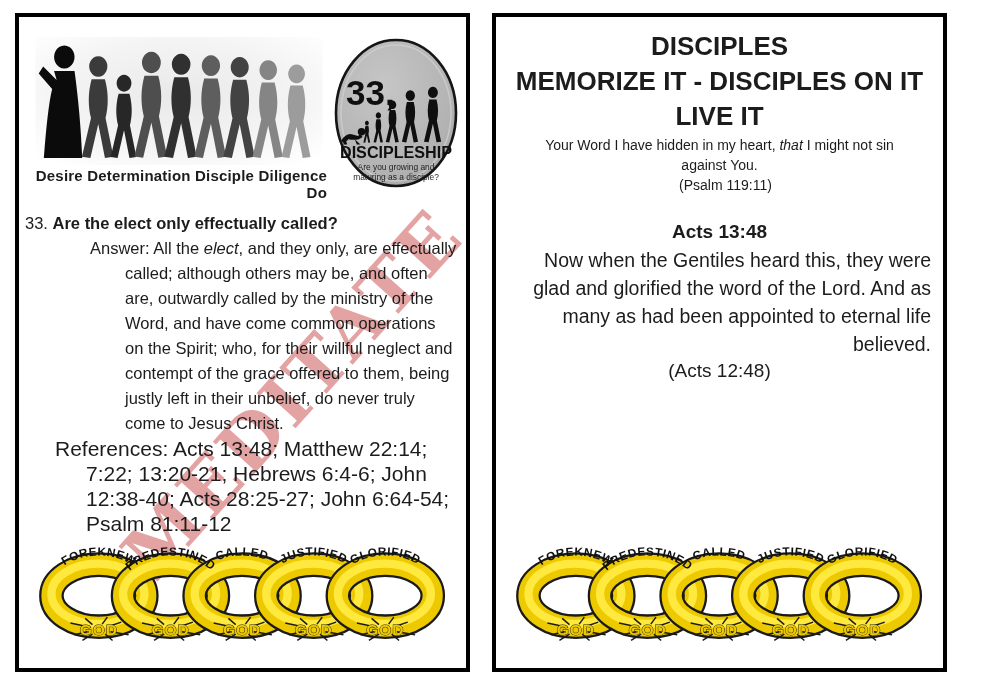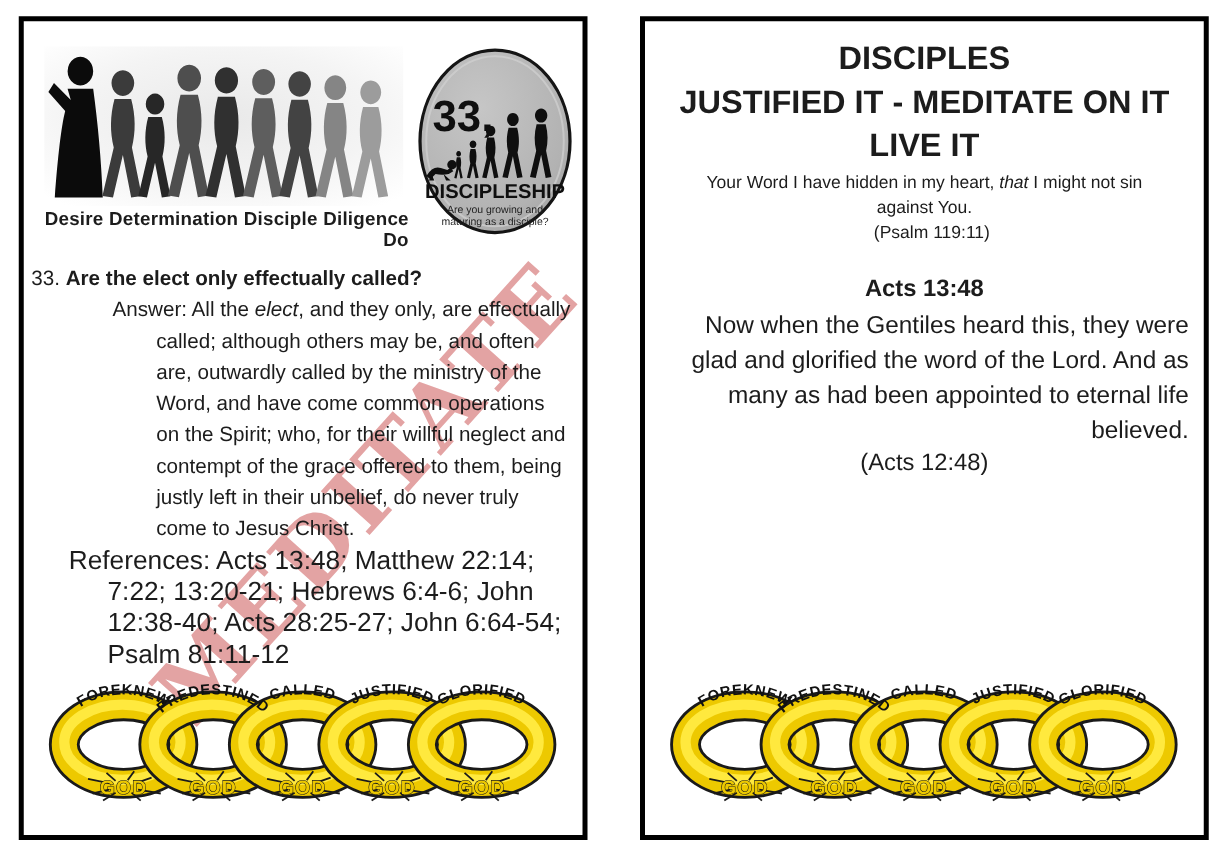--- a/index.html
+++ b/index.html
@@ -1,21 +1,21 @@
 <!DOCTYPE html>
 <html><head>
 <meta charset="utf-8">
 <style>
   html,body{margin:0;padding:0;background:#ffffff;}
   #page{position:relative;width:982px;height:692px;background:#ffffff;overflow:hidden;
         font-family:"Liberation Sans","DejaVu Sans",sans-serif;color:#1c1c1c;}
   .card{position:absolute;top:13px;width:455px;height:659px;border:4px solid #000;
         background:#fff;box-sizing:border-box;overflow:hidden;}
   #left-card{left:15px;}
-  #right-card{left:512px;}
+  #right-card{left:492px;}
   .card > *{position:relative;z-index:1;}
   
   .watermark{position:absolute;z-index:0 !important;left:273px;top:377px;
              transform:translate(-50%,-50%) rotate(-48deg);
              font-family:"DejaVu Serif","Liberation Serif",serif;font-weight:bold;
              font-size:72px;letter-spacing:3px;white-space:nowrap;opacity:.9;}
   
   .header-row{display:flex;align-items:flex-start;gap:6px;padding:20px 4px 0 12px;}
   .sil-wrap{width:296px;}
   .sil-svg{display:block;width:296px;height:128px;}
@@ -193,21 +193,21 @@
           <text font-size="13" font-weight="bold" fill="#111111" letter-spacing="0.5"><textPath href="#chain0-arc4" xlink:href="#chain0-arc4" startOffset="50%" text-anchor="middle">GLORIFIED</textPath></text>
           <text x="376" y="111" text-anchor="middle" font-size="17" font-weight="bold" fill="#edc900" stroke="#1a1a1a" stroke-width="1" paint-order="stroke" letter-spacing="1">GOD</text>
         </g>
       </svg>
   </div>
 
   <div class="card" id="right-card">
 
     <div class="rc-title-block">
       <div class="rc-title">DISCIPLES</div>
-      <div class="rc-title">JUSTIFIED IT - MEDITATE ON IT</div>
+      <div class="rc-title">MEMORIZE IT - DISCIPLES ON IT</div>
       <div class="rc-title">LIVE IT</div>
     </div>
 
     <div class="rc-subtitle"><span>Your Word I have hidden in my heart, </span><span class="bi">that</span><span> I might not sin against You.</span></div>
 
     <div class="rc-subtitle-ref">(Psalm 119:11)</div>
 
     <div class="rc-verse-heading">Acts 13:48</div>
 
     <div class="rc-verse">Now when the Gentiles heard this, they were glad and glorified the word of the Lord. And as many as had been appointed to eternal life believed.</div>

